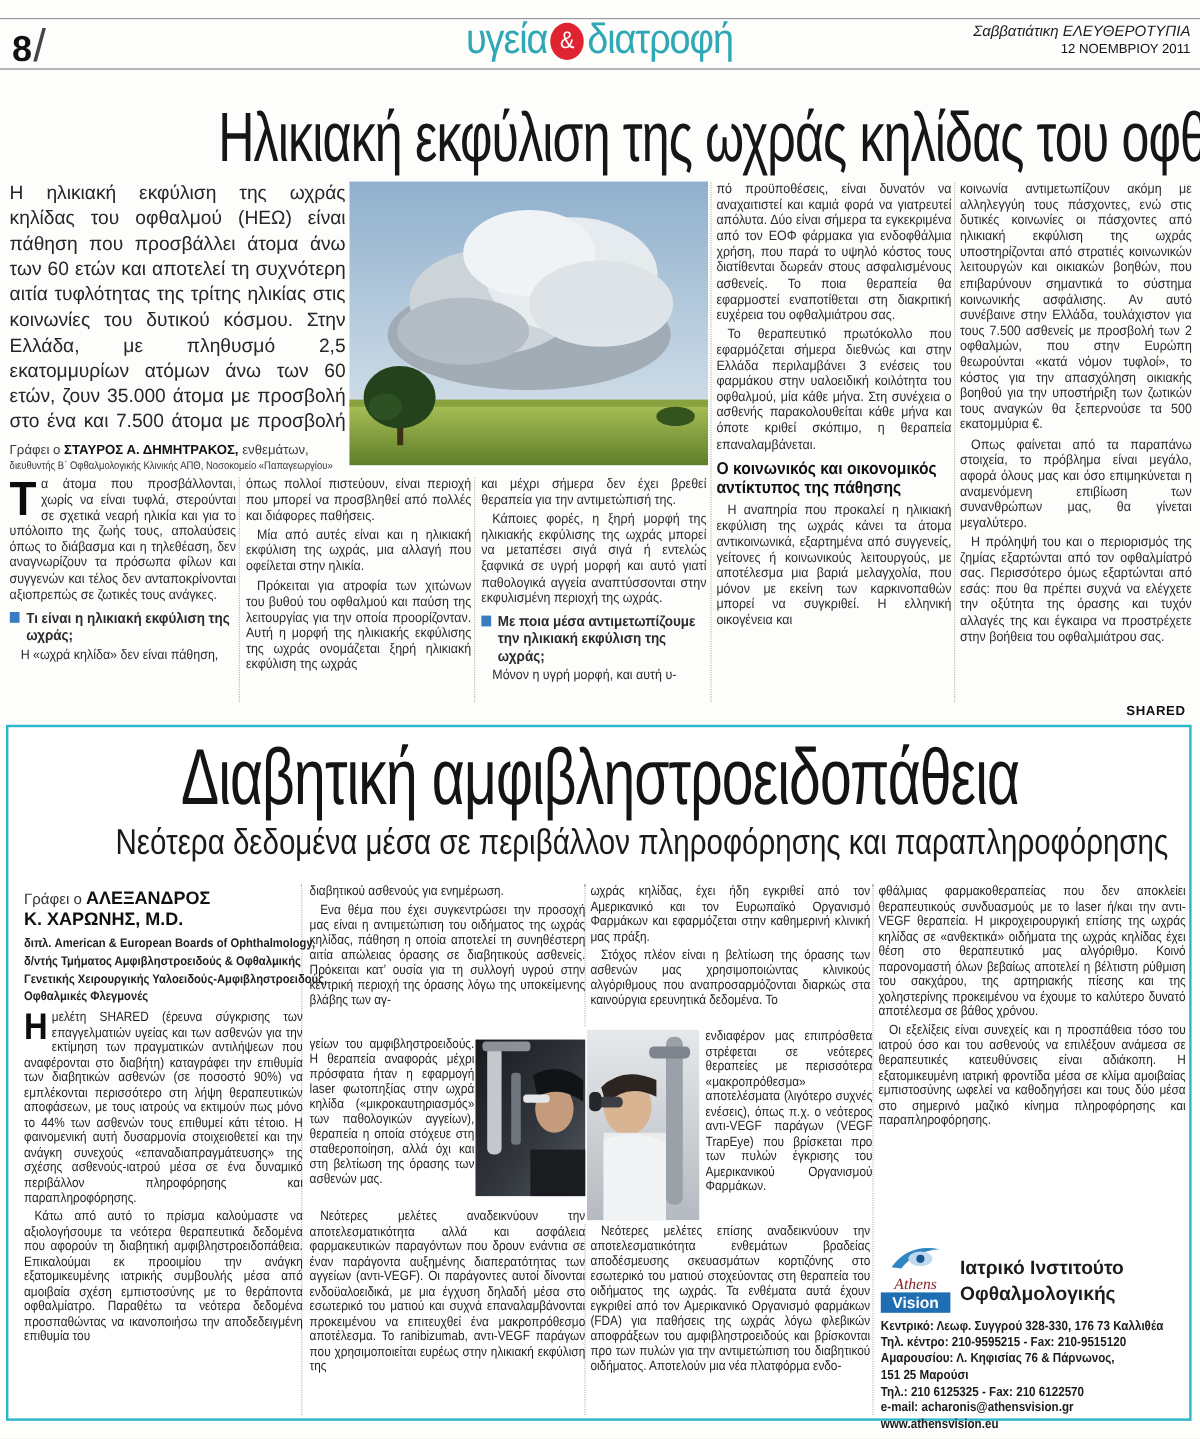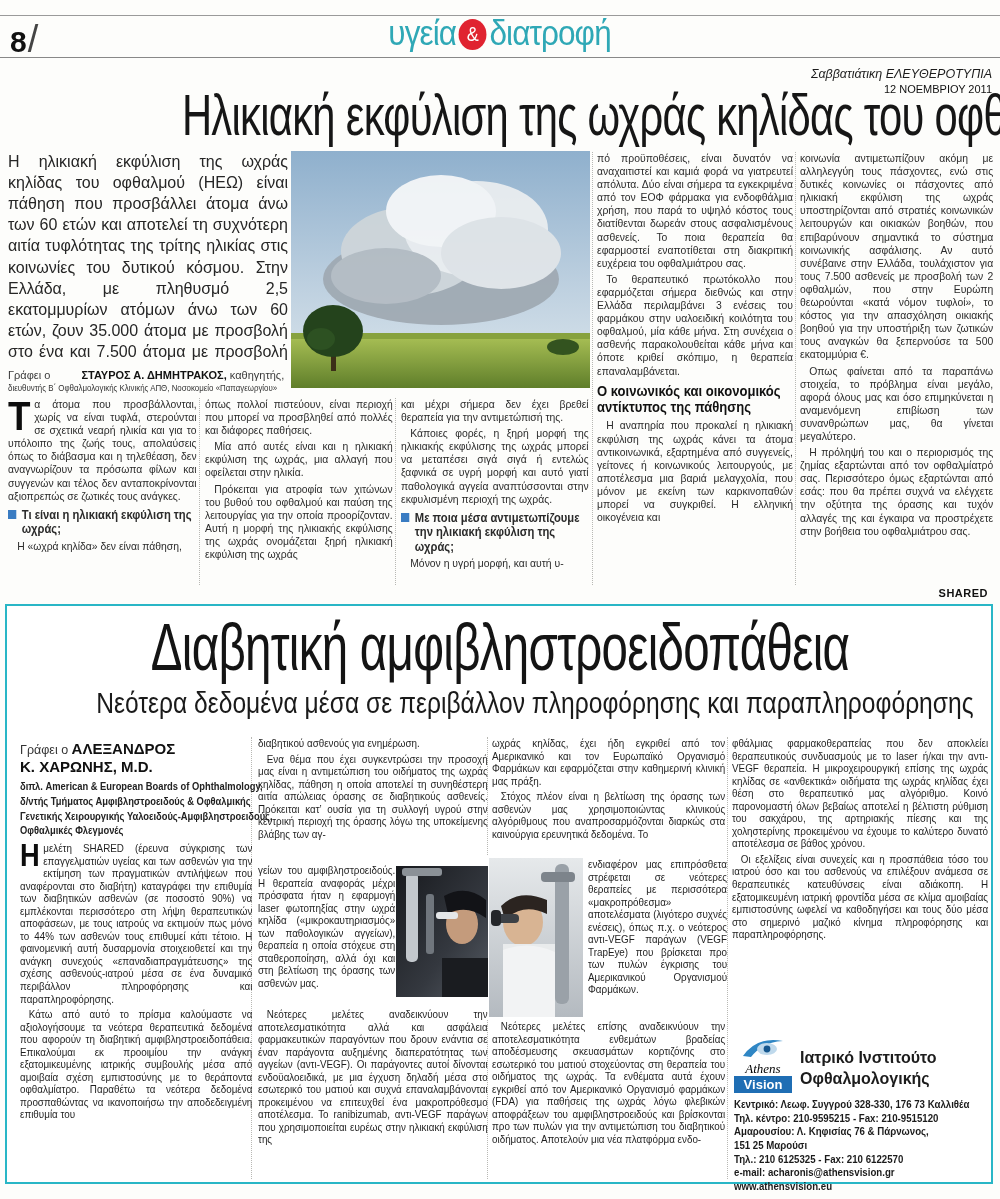--- a/index.html
+++ b/index.html
@@ -19,21 +19,21 @@
   .masthead .l2{font-weight:normal;font-size:11px;color:#111;}
   
   .h1{width:100%;text-align:center;font-size:58px;line-height:1.0;color:#161616;letter-spacing:-1px;font-weight:400;}
   .h1 .inner,.h2 .inner,.h3 .inner{display:inline-block;transform:scaleX(.72);white-space:nowrap;}
   .h2{width:100%;text-align:center;font-size:66px;line-height:1.0;color:#141414;letter-spacing:-1px;font-weight:400;}
   .h3{width:100%;text-align:center;font-size:30px;line-height:1.0;color:#1a1a1a;font-weight:400;}
   .h3 .inner{transform:scaleX(.82);}
   
   .intro{font-size:16px;line-height:1.32;text-align:justify;color:#262626;}
   .byl{font-size:11px;color:#3a3a3a;}
-  .byl b{color:#111;margin-left:28px;}
+  .byl b{color:#111;}
   .byl .aff{display:inline-block;font-size:9.2px;color:#333;transform:scaleX(.86);transform-origin:0 0;white-space:nowrap;margin-top:2px;}
   .body1{font-size:11.3px;line-height:1.16;text-align:justify;transform:scaleX(.92);transform-origin:0 0;overflow:hidden;}
   .body1 p,.body2 p{margin:0;}
   .ind{text-indent:10px;}
   .sp{margin-top:3px !important;}
   .dropcap{float:left;font-weight:bold;color:#0d0d0d;font-size:40px;line-height:.82;padding:2px 4px 0 0;}
   .dropcap2{float:left;font-weight:bold;color:#0d0d0d;font-size:31px;line-height:.85;padding:1px 4px 0 0;}
   .bsub{position:relative;font-weight:bold;font-size:12.2px;line-height:1.18;padding-left:15px;margin:5px 0 3px 0 !important;text-align:left;text-indent:0;}
   .bsub::before{content:"";position:absolute;left:0;top:2px;width:9px;height:9px;background:#3a7cc2;}
   .sub3{font-weight:bold;font-size:14.2px;line-height:1.12;margin:6px 0 4px 0 !important;text-align:left;text-indent:0;color:#111;}
@@ -46,40 +46,40 @@
   
   .byl2-name{font-size:15px;font-weight:bold;color:#101010;line-height:1.2;}
   .byl2-name .pre{font-weight:normal;font-size:12.5px;color:#333;}
   .creds{margin-top:4px;font-size:10.4px;font-weight:600;color:#222;line-height:1.42;transform:scaleX(.9);transform-origin:0 0;white-space:nowrap;}
   .body2{font-size:11.2px;line-height:1.12;text-align:justify;color:#1f1f1f;transform:scaleX(.88);transform-origin:0 0;overflow:hidden;}
   
   .ph{overflow:hidden;}
   
   .clinic-head{display:flex;align-items:flex-start;gap:8px;}
   .logo{width:58px;text-align:center;}
-  .logo .athens{font-family:"Liberation Serif","DejaVu Serif",serif;font-style:italic;color:#000000;font-size:13px;line-height:1;}
+  .logo .athens{font-family:"Liberation Serif","DejaVu Serif",serif;font-style:italic;color:#7f1d1d;font-size:13px;line-height:1;}
   .logo .vision{display:block;background:#1f6eb4;color:#fff;font-weight:bold;font-size:13px;line-height:17px;margin-top:1px;}
   .clinic-name{font-size:16px;font-weight:600;color:#1c1c1c;line-height:1.3;padding-top:12px;}
   .clinic-lines{margin-top:5px;font-size:11px;font-weight:600;color:#1b1b1b;line-height:1.24;transform:scaleX(.88);transform-origin:0 0;white-space:nowrap;}
 </style>
 </head>
 <body>
 
 <div class="page">
 
   <div class="rule" style="top:15px;"></div>
   <div class="abs pagenum" style="left:10px;top:18px;">
     <span>8</span><span class="slash">/</span>
   </div>
   <div class="abs sectitle" style="left:280px;top:13px;width:440px;">
     <span class="inner">
       <span>υγεία</span><span class="ampcirc">&amp;</span><span>διατροφή</span>
     </span>
   </div>
-  <div class="abs masthead" style="right:8px;top:19px;width:280px;margin-top:48px;">
+  <div class="abs masthead" style="right:8px;top:19px;width:280px;">
     <div class="l1">Σαββατιάτικη ΕΛΕΥΘΕΡΟΤΥΠΙΑ</div>
     <div class="l2">12 ΝΟΕΜΒΡΙΟΥ 2011</div>
   </div>
   <div class="rule" style="top:57px;background:#888;"></div>
 
   <div class="abs h1" style="top:86px;">
     <span class="inner">Ηλικιακή εκφύλιση της ωχράς κηλίδας του οφθαλμού</span>
   </div>
 
   <div class="abs intro" style="left:8px;top:151px;width:280px;height:212px;overflow:hidden;">Η ηλικιακή εκφύλιση της ωχράς κηλίδας του οφθαλμού (ΗΕΩ) είναι πάθηση που προσβάλλει άτομα άνω των 60 ετών και αποτελεί τη συχνότερη αιτία τυφλότητας της τρίτης ηλικίας στις κοινωνίες του δυτικού κόσμου. Στην Ελλάδα, με πληθυσμό 2,5 εκατομμυρίων ατόμων άνω των 60 ετών, ζουν 35.000 άτομα με προσβολή στο ένα και 7.500 άτομα με προσβολή και στα δύο μάτια, από τα οποία περισσότερα από τα μισά δεν γνωρίζουν την αιτία της τυφλότητάς τους.</div>
@@ -109,21 +109,21 @@
       <rect x="0" y="185" width="299" height="52" fill="url(#field)"></rect>
       <rect x="0" y="182" width="299" height="6" fill="#87a23e"></rect>
       <rect x="40" y="196" width="5" height="24" fill="#3c2f18"></rect>
       <ellipse cx="42" cy="180" rx="30" ry="26" fill="#24431c"></ellipse>
       <ellipse cx="30" cy="188" rx="14" ry="11" fill="#2d5122"></ellipse>
       <ellipse cx="272" cy="196" rx="16" ry="8" fill="#33531f"></ellipse>
     </svg>
   </div>
 
   <div class="abs byl" style="left:8px;top:369px;width:290px;">
-    <span>Γράφει ο </span><b>ΣΤΑΥΡΟΣ Α. ΔΗΜΗΤΡΑΚΟΣ,</b><span> καθηγητής,</span><br>
+    <span>Γράφει ο </span><b>ΣΤΑΥΡΟΣ Α. ΔΗΜΗΤΡΑΚΟΣ,</b><span> ενθεμάτων,</span><br>
     <span class="aff">διευθυντής Β΄ Οφθαλμολογικής Κλινικής ΑΠΘ, Νοσοκομείο «Παπαγεωργίου»</span>
   </div>
 
   <div class="vsep" style="left:199px;top:398px;height:187px;"></div>
   <div class="vsep" style="left:395px;top:398px;height:187px;"></div>
   <div class="vsep" style="left:592px;top:152px;height:433px;"></div>
   <div class="vsep" style="left:795px;top:152px;height:433px;"></div>
 
   <div class="abs body1" style="left:8px;top:398px;width:205px;height:188px;">
     <p><span class="dropcap">Τ</span><span>α άτομα που προσβάλλονται, χωρίς να είναι τυφλά, στερούνται σε σχετικά νεαρή ηλικία και για το υπόλοιπο της ζωής τους, απολαύσεις όπως το διάβασμα και η τηλεθέαση, δεν αναγνωρίζουν τα πρόσωπα φίλων και συγγενών και τέλος δεν ανταποκρίνονται αξιοπρεπώς σε ζωτικές τους ανάγκες.</span></p>

